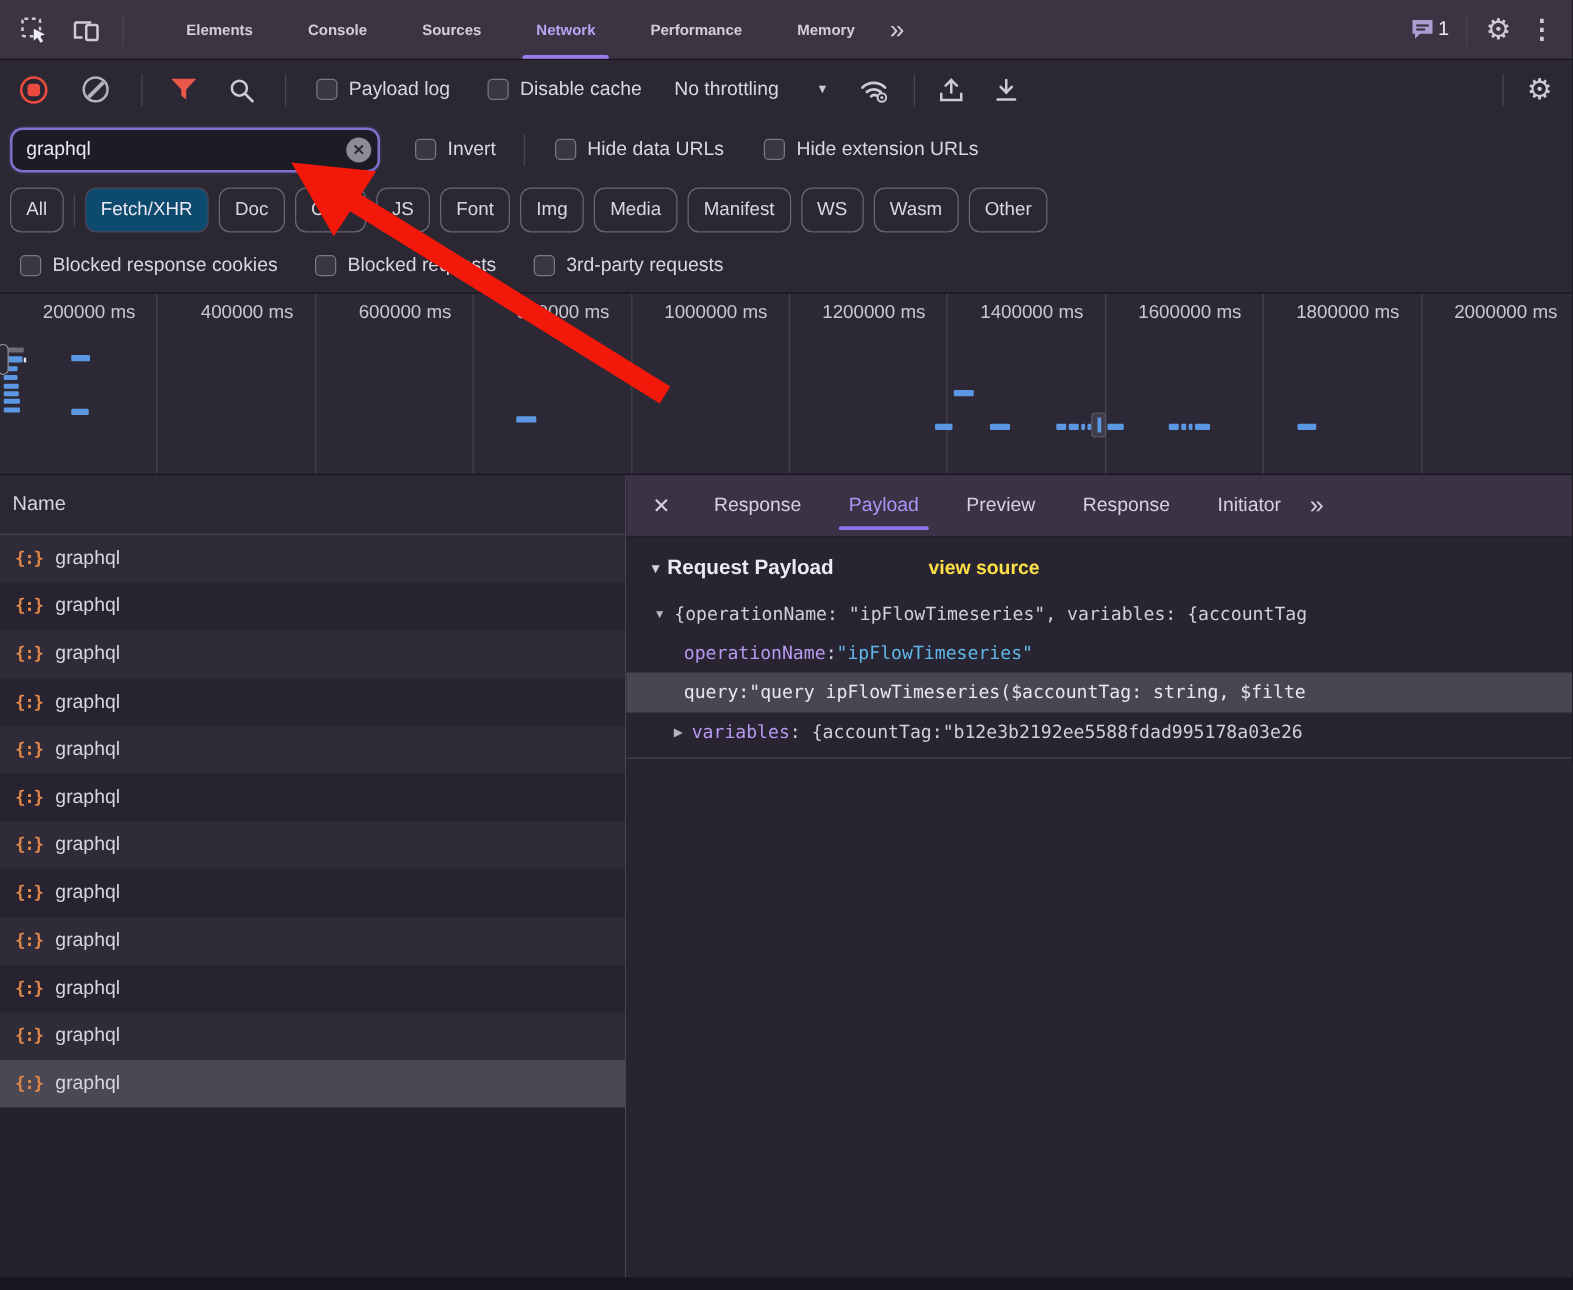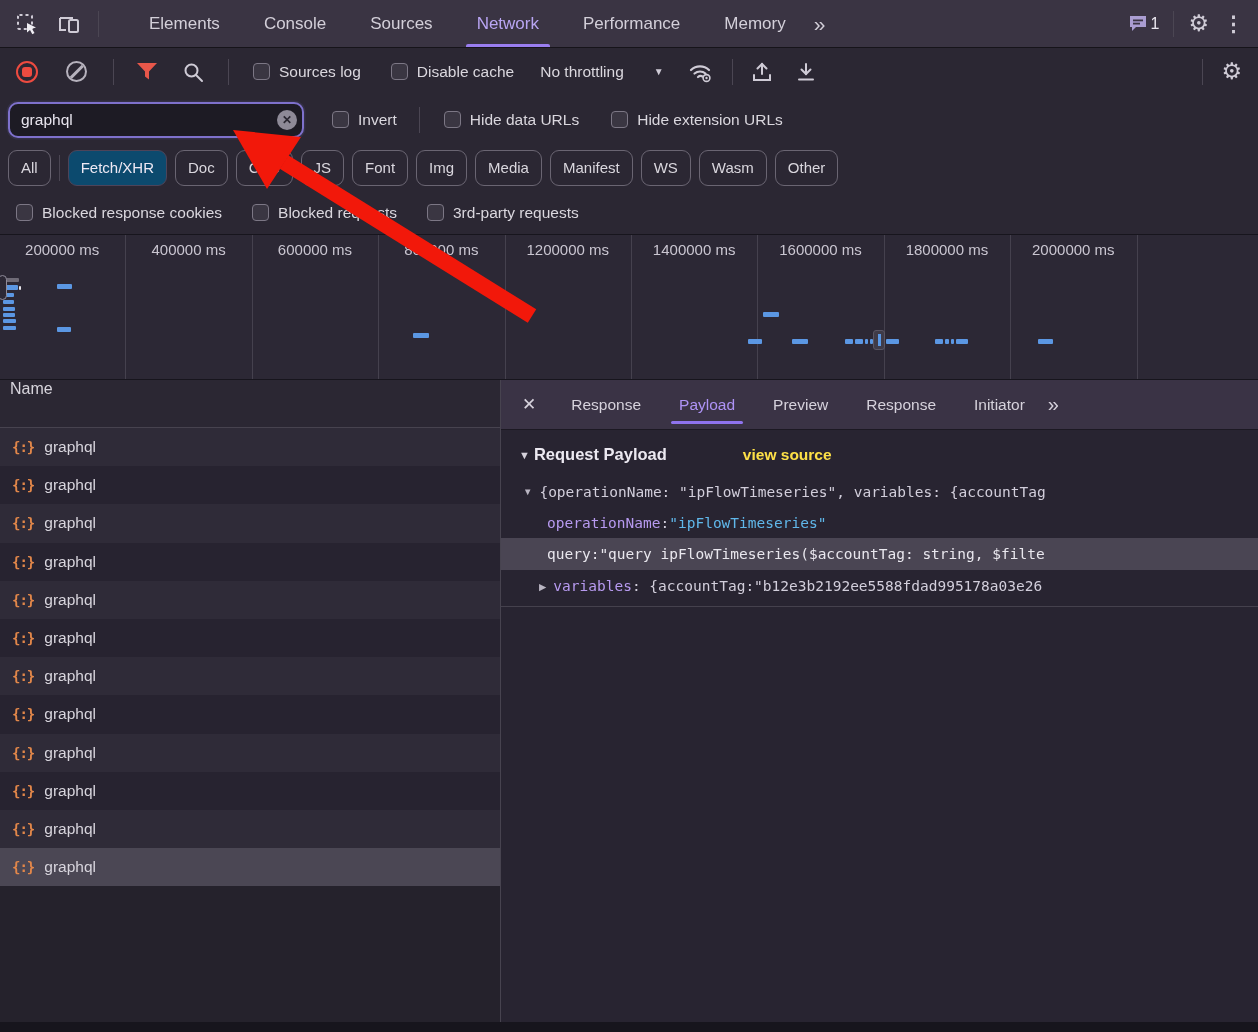--- a/index.html
+++ b/index.html
@@ -10,21 +10,21 @@
     color:#d8d5dd; -webkit-font-smoothing:antialiased;
   }
   .vdiv { width:1px; height:26px; background:#4b4653; flex:0 0 1px; }
 
   
   .tabbar { position:absolute; left:0; top:0; width:1258px; height:48px;
     background:#3a3443; display:flex; align-items:center; border-bottom:1px solid #16141a; }
   .tb-icon { display:inline-flex; align-items:center; justify-content:center; width:30px; height:30px; }
   .tabs { display:flex; align-items:center; height:100%; margin-left:28px; }
   .tab { position:relative; height:100%; display:flex; align-items:center;
-    padding:0 13px; margin:0 9px; font-size:17px; color:#d3cfd9; cursor:default; }
+    padding:0 13px; margin:0 9px; font-size:12px; color:#d3cfd9; cursor:default;font-weight:bold; }
   .tab.active { color:#b9a5f3; }
   .tab.active::after { content:''; position:absolute; left:2px; right:2px; bottom:0;
     height:3px; background:#9a7ef0; border-radius:2px 2px 0 0; }
   .tab-more { font-size:21px; color:#d3cfd9; margin-left:6px; letter-spacing:-2px; }
   .tabbar-right { margin-left:auto; display:flex; align-items:center; gap:14px; padding-right:14px; }
   .badge-count { font-size:16px; color:#e9e6ef; margin-left:-6px; }
   .gear { font-size:23px; color:#cfcbd6; line-height:1; }
   .kebab { font-size:21px; color:#cfcbd6; font-weight:bold; line-height:1; }
 
   
@@ -64,34 +64,34 @@
 
   
   .extrarow { position:absolute; left:0; top:191px; width:1258px; height:44px;
     background:#2b2733; display:flex; align-items:center; border-bottom:1px solid #17151d; }
 
   
   .timeline { position:absolute; left:0; top:235px; width:1258px; height:145px;
     background:#2c2835; border-bottom:1px solid #17151d; overflow:hidden; }
   .tl-cells { display:flex; height:100%; }
   .tl-cell { width:126.4px; flex:0 0 126.4px; border-right:1px solid #45414e;
-    font-size:15px; color:#cac6d1; text-align:center; padding:6px 1px 0 0; white-space:nowrap; overflow:hidden; }
+    font-size:15px; color:#cac6d1; text-align:right; padding:6px 17px 0 0; white-space:nowrap; overflow:hidden; }
   .tl-bar { position:absolute; background:#5b97e3; border-radius:1px; }
   .tl-pill { position:absolute; left:-2px; top:40px; width:9px; height:25px;
     border:1.5px solid #8f8b99; border-radius:5px; background:#2c2835; }
   .tl-marker { position:absolute; background:#3f3b48; border:1px solid #5a5664; border-radius:3px; }
   .tl-marker::after { content:''; position:absolute; left:50%; top:3px; bottom:3px; width:3px;
     margin-left:-1.5px; background:#5b97e3; }
 
   
   .content { position:absolute; left:0; top:380px; width:1258px; height:642px; display:flex; }
   .namepanel { width:501px; flex:0 0 501px; border-right:1px solid #47434f;
     background:#25222c; display:flex; flex-direction:column; }
   .nameheader { height:48px; flex:0 0 48px; background:#2b2733; border-bottom:1px solid #47434f;
-    display:flex; padding-left:10px; font-size:16px; color:#d8d5dd; }
+    display:flex; align-items:center; padding-left:10px; font-size:16px; color:#d8d5dd; }
   .rowsarea { flex:1; overflow:hidden; }
   .rrow { height:38.2px; display:flex; align-items:center; font-size:15.5px; color:#d8d5dd; }
   .rrow:nth-child(odd) { background:#2f2b38; }
   .rrow:nth-child(even) { background:#272330; }
   .rrow.selected { background:#4b4754; }
   .braces { margin-left:12px; color:#e2874a; font-family:"DejaVu Sans Mono", monospace;
     font-weight:bold; font-size:14px; letter-spacing:-1px; }
   .rname { margin-left:10px; }
 
   .detailpanel { flex:1; background:#282431; display:flex; flex-direction:column; overflow:hidden; }
@@ -178,21 +178,21 @@
         </svg>
     </span>
     <span style="margin-left:24px;display:inline-flex">
       <svg class="lineicon" width="22" height="22" viewBox="0 0 22 22">
           <circle cx="9.5" cy="9.5" r="6"></circle>
           <line x1="14" y1="14" x2="20" y2="20"></line>
         </svg>
     </span>
     <span class="vdiv" style="margin-left:24px"></span>
     <span class="cbx" style="margin-left:24px"></span>
-    <span class="cblabel">Sources log</span>
+    <span class="cblabel">Payload log</span>
     <span class="cbx" style="margin-left:30px"></span>
     <span class="cblabel">Disable cache</span>
     <span class="throttle">
       <span>No throttling</span>
       <span class="dd-caret">▼</span>
     </span>
     <span style="margin-left:24px;display:inline-flex">
       <svg width="26" height="22" viewBox="0 0 26 22">
         <path d="M3 9 a13 13 0 0 1 18 0 M6.5 12.5 a8.5 8.5 0 0 1 11 0 M10 16 a4 4 0 0 1 4.5 -0.5" fill="none" stroke="#cfcbd6" stroke-width="2.2" stroke-linecap="round"></path>
         <circle cx="18.5" cy="17" r="3.4" fill="none" stroke="#cfcbd6" stroke-width="1.6"></circle>
@@ -257,20 +257,21 @@
       <span class="cbx" style="margin-left: 30px;"></span>
       <span class="cblabel">3rd-party requests</span>
     </div>
 
   <div class="timeline">
     <div class="tl-cells" id="tl-cells">
         <div class="tl-cell">200000 ms</div>
         <div class="tl-cell">400000 ms</div>
         <div class="tl-cell">600000 ms</div>
         <div class="tl-cell">800000 ms</div>
+        <div class="tl-cell">1000000 ms</div>
         <div class="tl-cell">1200000 ms</div>
         <div class="tl-cell">1400000 ms</div>
         <div class="tl-cell">1600000 ms</div>
         <div class="tl-cell">1800000 ms</div>
         <div class="tl-cell">2000000 ms</div>
       </div>
     <div id="tl-bars">
         <div class="tl-bar" style="left: 3px; top: 43px; width: 16px; height: 4px; background: rgb(111, 107, 119);"></div>
         <div class="tl-bar" style="left: 3px; top: 50px; width: 15px; height: 5px;"></div>
         <div class="tl-bar" style="left: 19px; top: 51px; width: 2px; height: 4px; background: rgb(232, 230, 236);"></div>

